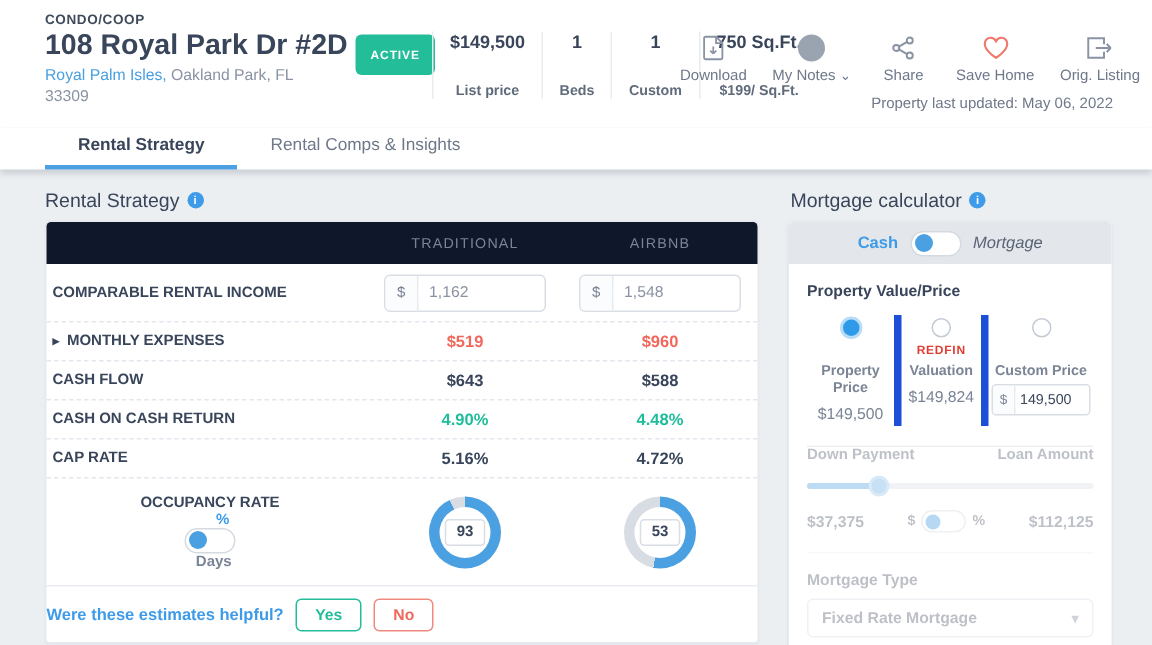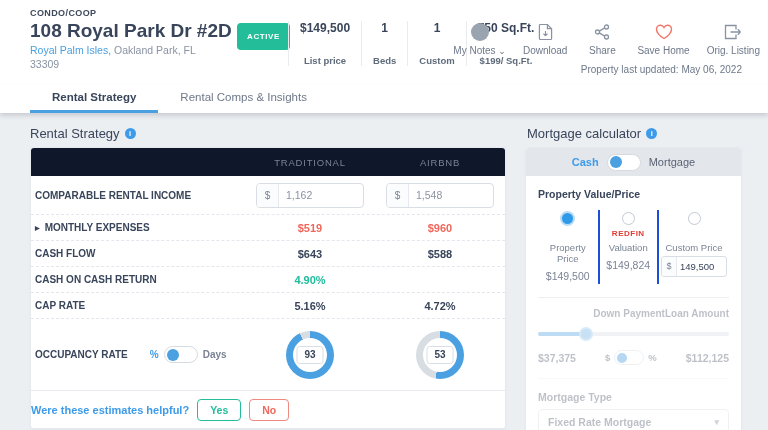--- a/index.html
+++ b/index.html
@@ -57,21 +57,21 @@
   .input-row { height:38px; }
   .data-row { height:26px; border-top:1px dashed #E3E7ED; }
   .tri { font-size:6px; margin-right:5px; color:#39455A; cursor:pointer; vertical-align:1px; }
   .igroup { width:108px; height:25px; border:1px solid #D9DEE5; border-radius:4px; display:flex;
             align-items:center; margin:0 auto; background:#fff; overflow:hidden; }
   .iprefix { width:22px; text-align:center; font-size:10px; color:#7A8495; border-right:1px solid #E6E9EE;
              line-height:23px; background:#FBFCFD; }
   .igroup input { border:none; outline:none; width:80px; font-size:10.5px; color:#8A93A3; padding-left:7px;
                   font-family:"Liberation Sans", sans-serif; }
   .occ-row { height:72px; border-top:1px dashed #E3E7ED; }
-  .occ-label { display:flex; align-items:center; }
+  .occ-label { display:flex; align-items:center;flex-direction:column; }
   .unit { font-size:10px; font-weight:bold; }
   .unit.pct { color:#3D9BE9; margin-left:22px; margin-right:5px; }
   .unit.days { color:#7A8495; margin-left:5px; }
   .pill { width:34px; height:17px; border:1px solid #D5DAE1; border-radius:9px; background:#fff;
           position:relative; display:inline-block; cursor:pointer; flex:none; }
   .pill .knob { position:absolute; left:2px; top:1.5px; width:12px; height:12px; border-radius:50%; background:#4AA0E0; }
   .pill.small { width:30px; height:15px; } .pill.small .knob { width:10px; height:10px; top:1.5px; }
   .donut { width:48px; height:48px; border-radius:50%; position:relative; margin:0 auto; }
   .donut::before { content:""; position:absolute; inset:7px; background:#fff; border-radius:50%; }
   .donut-val { position:absolute; left:50%; top:50%; transform:translate(-50%,-50%); width:27px; height:18px;
@@ -81,42 +81,42 @@
   .fq { font-size:11px; font-weight:bold; color:#3D9BE9; }
   .btn { background:#fff; border-radius:4px; font-size:10.5px; font-weight:bold; padding:4px 12px;
          cursor:pointer; font-family:"Liberation Sans", sans-serif; }
   .btn.yes { border:1px solid #23BD9A; color:#23BD9A; }
   .btn.no { border:1px solid #F0897F; color:#F0685C; }
 
   
   .mtoggle { background:#E3E6EB; height:28px; border-radius:3px 3px 0 0; display:flex; align-items:center;
              justify-content:center; gap:8px; }
   .mt-cash { font-size:11px; font-weight:bold; color:#3D9BE9; }
-  .mt-mort { font-size:11px; color:#5A6374; }
+  .mt-mort { font-size:11px; color:#5A6374;font-style:italic; }
   .mc-body { padding:0 12px; }
   .pv-label { font-size:10.5px; font-weight:bold; color:#39455A; margin-top:12px; }
   .opts { display:grid; grid-template-columns:1fr 1fr 1fr; margin-top:10px; }
   .opt { text-align:center; padding:0 2px 2px; }
-  .opt + .opt { border-left:2px solid #1d4ed8; }
+  .opt + .opt { border-left:5px solid #1d4ed8; }
   .radio-slot { height:17px; display:flex; align-items:center; justify-content:center; }
   .radio { width:13px; height:13px; border-radius:50%; border:1px solid #C2CAD4; background:#fff;
            display:inline-block; cursor:pointer; }
   .radio.sel { width:15px; height:15px; border:2px solid #B8DCF6; background:#2F9BE8; }
   .brand { height:12px; font-size:8px; font-weight:800; color:#E03C31; letter-spacing:.5px; margin-top:2px; }
-  .olabel { font-size:9.5px; color:#7A8495; margin-top:1px; }
+  .olabel { font-size:9.5px; color:#7A8495; margin-top:1px;font-weight:bold; }
   .oval { font-size:10.5px; color:#7A8495; margin-top:6px; }
   .cgroup { margin:3px auto 0; width:66px; height:21px; border:1px solid #D9DEE5; border-radius:3px;
             display:flex; align-items:center; overflow:hidden; background:#fff; }
   .cgroup .iprefix { width:15px; font-size:9px; line-height:19px; }
   .cgroup input { border:none; outline:none; width:46px; font-size:9.5px; color:#39455A; padding-left:3px;
                   font-family:"Liberation Sans", sans-serif; }
   .sep { border:none; border-top:1px solid #ECEFF2; margin:13px 0 0; }
   .disabled-sec { opacity:.4; }
-  .dp-labels { display:flex; justify-content:flex-end; font-size:10px; font-weight:bold; color:#5C6776;
-               margin-top:10px; }
+  .dp-labels { display:flex; justify-content:space-between; font-size:10px; font-weight:bold; color:#5C6776;
+               }
   .slider { position:relative; height:4px; background:#DCE1E7; border-radius:2px; margin:13px 0 14px; cursor:pointer; }
   .sfill { position:absolute; left:0; top:0; height:4px; background:#5BA7E0; border-radius:2px; }
   .sknob { position:absolute; top:-5px; width:14px; height:14px; border-radius:50%; background:#74B2E3;
            border:2px solid #9FCBEE; }
   .dp-vals { display:flex; justify-content:space-between; align-items:center; font-size:10.5px; font-weight:bold;
              color:#5C6776; }
   .dp-toggle { display:flex; align-items:center; gap:4px; font-size:9.5px; font-weight:bold; }
   .mt-label { font-size:10.5px; font-weight:bold; color:#5C6776; margin-top:12px; }
   .select { margin-top:6px; height:26px; border:1px solid #D9DEE5; border-radius:4px; background:#fff;
             display:flex; align-items:center; justify-content:space-between; padding:0 9px; cursor:pointer;
@@ -155,33 +155,33 @@
       </div>
       <div class="stat">
         <div class="sv">750 Sq.Ft.</div>
         <div class="sl">$199/ Sq.Ft.</div>
       </div>
     </div>
 
     <div class="actions">
       <div class="action">
         <span class="ic">
-            <span class="avatar-circle"></span>
-          </span>
-        <span class="al"><span>My Notes</span> <span class="chev">⌄</span></span>
-      </div>
-      <div class="action">
-        <span class="ic">
           <svg width="15" height="18" viewBox="0 0 16 18" fill="none" stroke="#8A93A3" stroke-width="1.3">
             <path d="M10 1H2.5A1 1 0 0 0 1.5 2V16A1 1 0 0 0 2.5 17H13.5A1 1 0 0 0 14.5 16V5.5L10 1Z"></path>
             <path d="M10 1V5.5H14.5"></path>
             <path d="M8 8V13M8 13L5.8 10.8M8 13L10.2 10.8" stroke-width="1.2"></path>
           </svg>
         </span>
         <span class="al">Download</span>
+      </div>
+      <div class="action">
+        <span class="ic">
+            <span class="avatar-circle"></span>
+          </span>
+        <span class="al"><span>My Notes</span> <span class="chev">⌄</span></span>
       </div>
       <div class="action">
         <span class="ic">
           <svg width="16" height="16" viewBox="0 0 16 16" fill="none" stroke="#8A93A3" stroke-width="1.3">
             <circle cx="12.5" cy="3" r="2"></circle>
               <circle cx="3.5" cy="8" r="2"></circle>
               <circle cx="12.5" cy="13" r="2"></circle>
             <path d="M5.3 7.1L10.7 3.9M5.3 8.9L10.7 12.1"></path>
           </svg>
         </span>
@@ -256,20 +256,21 @@
 
     <div class="row data-row">
       <div class="cell label">CASH FLOW</div>
       <div class="cell val dark">$643</div>
       <div class="cell val dark">$588</div>
     </div>
 
     <div class="row data-row">
       <div class="cell label">CASH ON CASH RETURN</div>
       <div class="cell val green">4.90%</div>
+      <div class="cell val green">4.48%</div>
     </div>
 
     <div class="row data-row">
       <div class="cell label">CAP RATE</div>
       <div class="cell val dark">5.16%</div>
       <div class="cell val dark">4.72%</div>
     </div>
 
     <div class="row occ-row">
       <div class="cell label occ-label">

